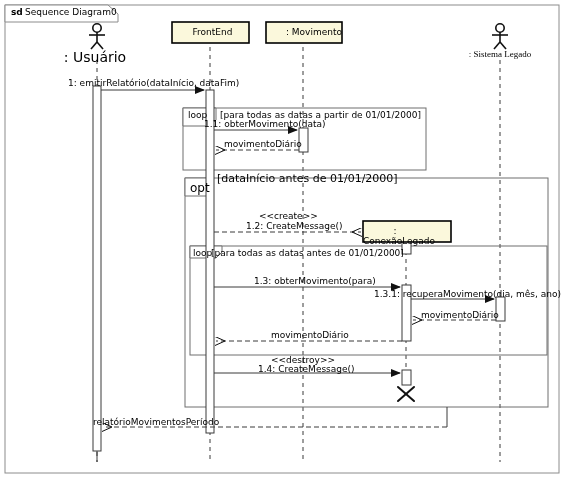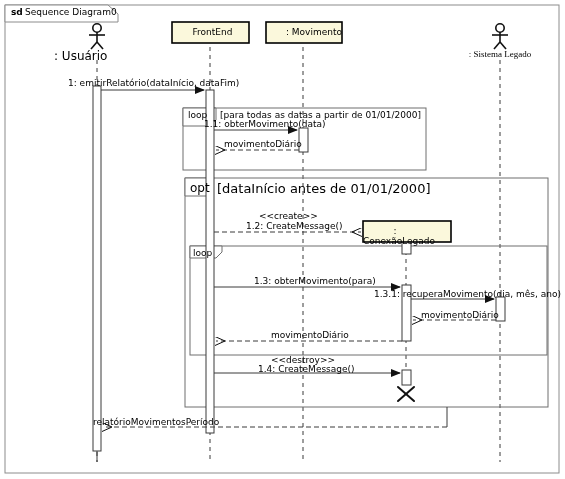--- a/index.html
+++ b/index.html
@@ -139,33 +139,34 @@
     <rect x="266" y="22" width="76" height="21" fill="#fbf8dc" stroke="#000000" stroke-width="1.6"></rect>
   </g>
   <g>
     <rect x="363" y="221" width="88" height="21" fill="#fbf8dc" stroke="#000000" stroke-width="1.6"></rect>
   </g>
 </svg>
 
 <div style="position:absolute;left:11px;top:7px;font-size:9px;font-weight:bold;">sd</div>
 <div style="position:absolute;left:25px;top:7px;font-size:9px;">Sequence Diagram0</div>
 
-<div style="position:absolute;left:54px;top:49px;width:100px;font-size:12px;">: Usuário</div>
+<div style="position:absolute;left:45px;top:49px;width:100px;text-align:center;font-size:14px;">: Usuário</div>
 <div style="position:absolute;left:172px;top:27px;width:81px;text-align:center;font-size:9px;">FrontEnd</div>
 <div style="position:absolute;left:266px;top:27px;width:76px;text-align:right;font-size:9px;">: Movimento</div>
 <div style="position:absolute;left:363px;top:226px;width:64px;text-align:center;font-size:9px;">: ConexãoLegado</div>
 <div style="position:absolute;left:450px;top:49px;width:100px;text-align:center;font-size:9px;font-family:Liberation Serif, serif;">: Sistema Legado</div>
 
 <div style="position:absolute;left:188px;top:110px;font-size:9px;">loop</div>
 <div style="position:absolute;left:220px;top:110px;font-size:9px;white-space:nowrap;">[para todas as datas a partir de 01/01/2000]</div>
 
 <div style="position:absolute;left:190px;top:181px;font-size:12px;">opt</div>
-<div style="position:absolute;left:217px;top:181px;font-size:13px;white-space:nowrap;">[dataInício antes de 01/01/2000]</div>
+<div style="position:absolute;left:217px;top:172px;font-size:11px;white-space:nowrap;">[dataInício antes de 01/01/2000]</div>
 
 <div style="position:absolute;left:193px;top:248px;font-size:9px;">loop</div>
+<div style="position:absolute;left:211px;top:248px;font-size:9px;white-space:nowrap;">[para todas as datas antes de 01/01/2000]</div>
 
 <div style="position:absolute;left:68px;top:78px;font-size:9px;white-space:nowrap;">1: emitirRelatório(dataInício, dataFim)</div>
 
 <div style="position:absolute;left:204px;top:119px;font-size:9px;white-space:nowrap;">1.1: obterMovimento(data)</div>
 
 <div style="position:absolute;left:224px;top:139px;font-size:9px;white-space:nowrap;">movimentoDiário</div>
 
 <div style="position:absolute;left:259px;top:211px;font-size:9px;white-space:nowrap;">&lt;&lt;create&gt;&gt;</div>
 <div style="position:absolute;left:246px;top:221px;font-size:9px;white-space:nowrap;">1.2: CreateMessage()</div>
 

